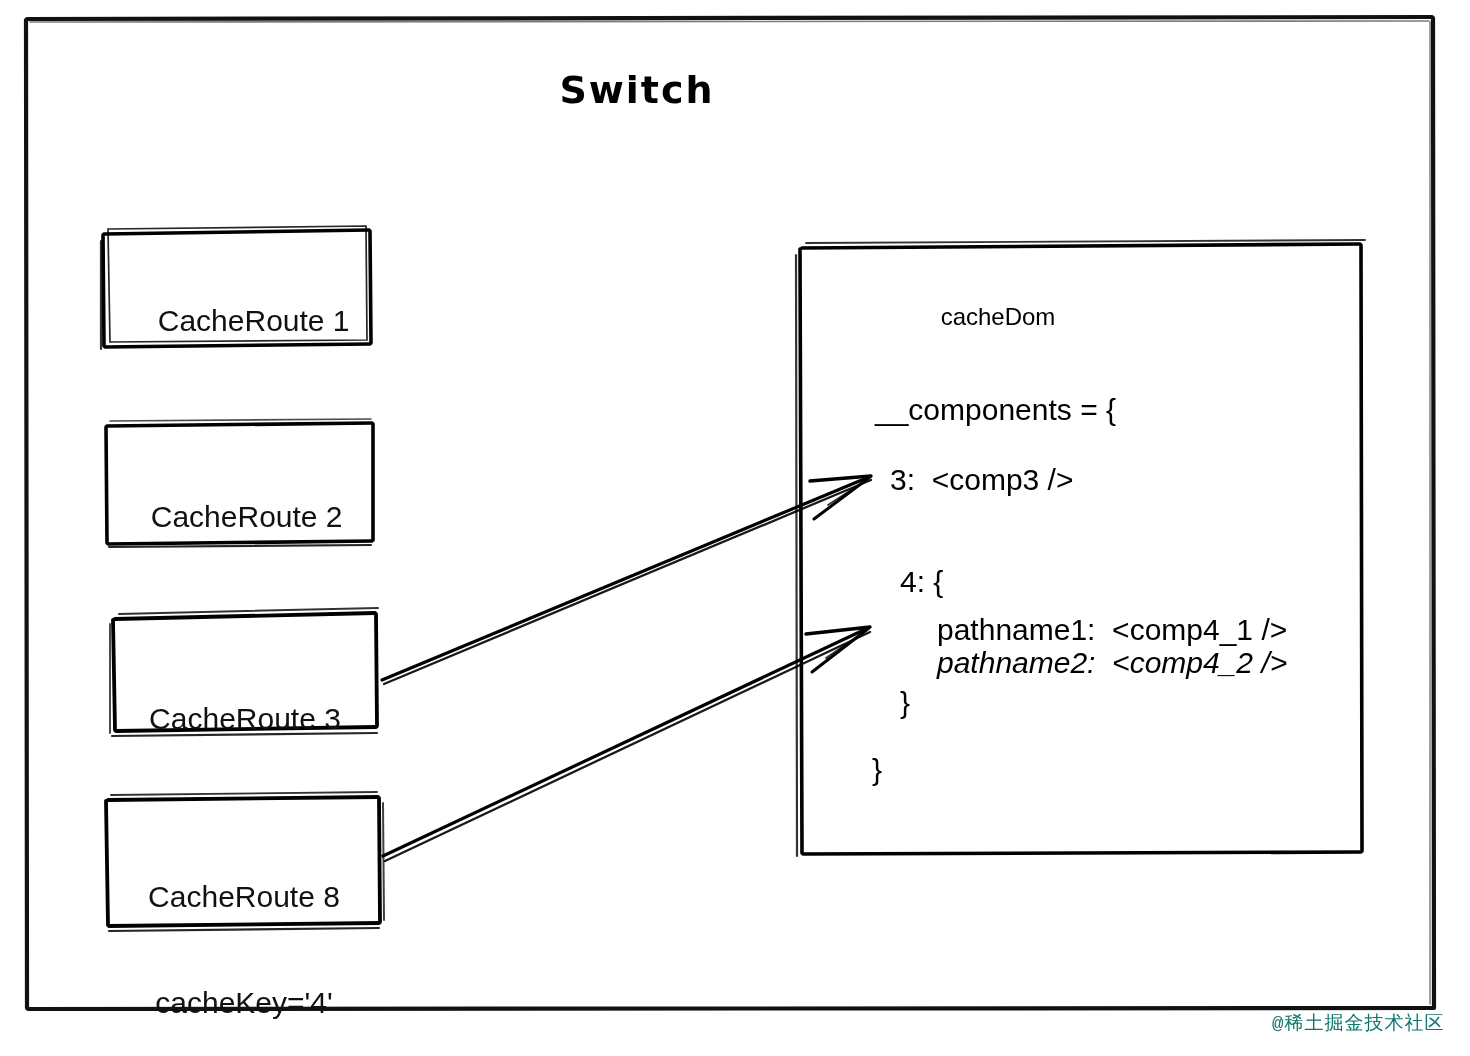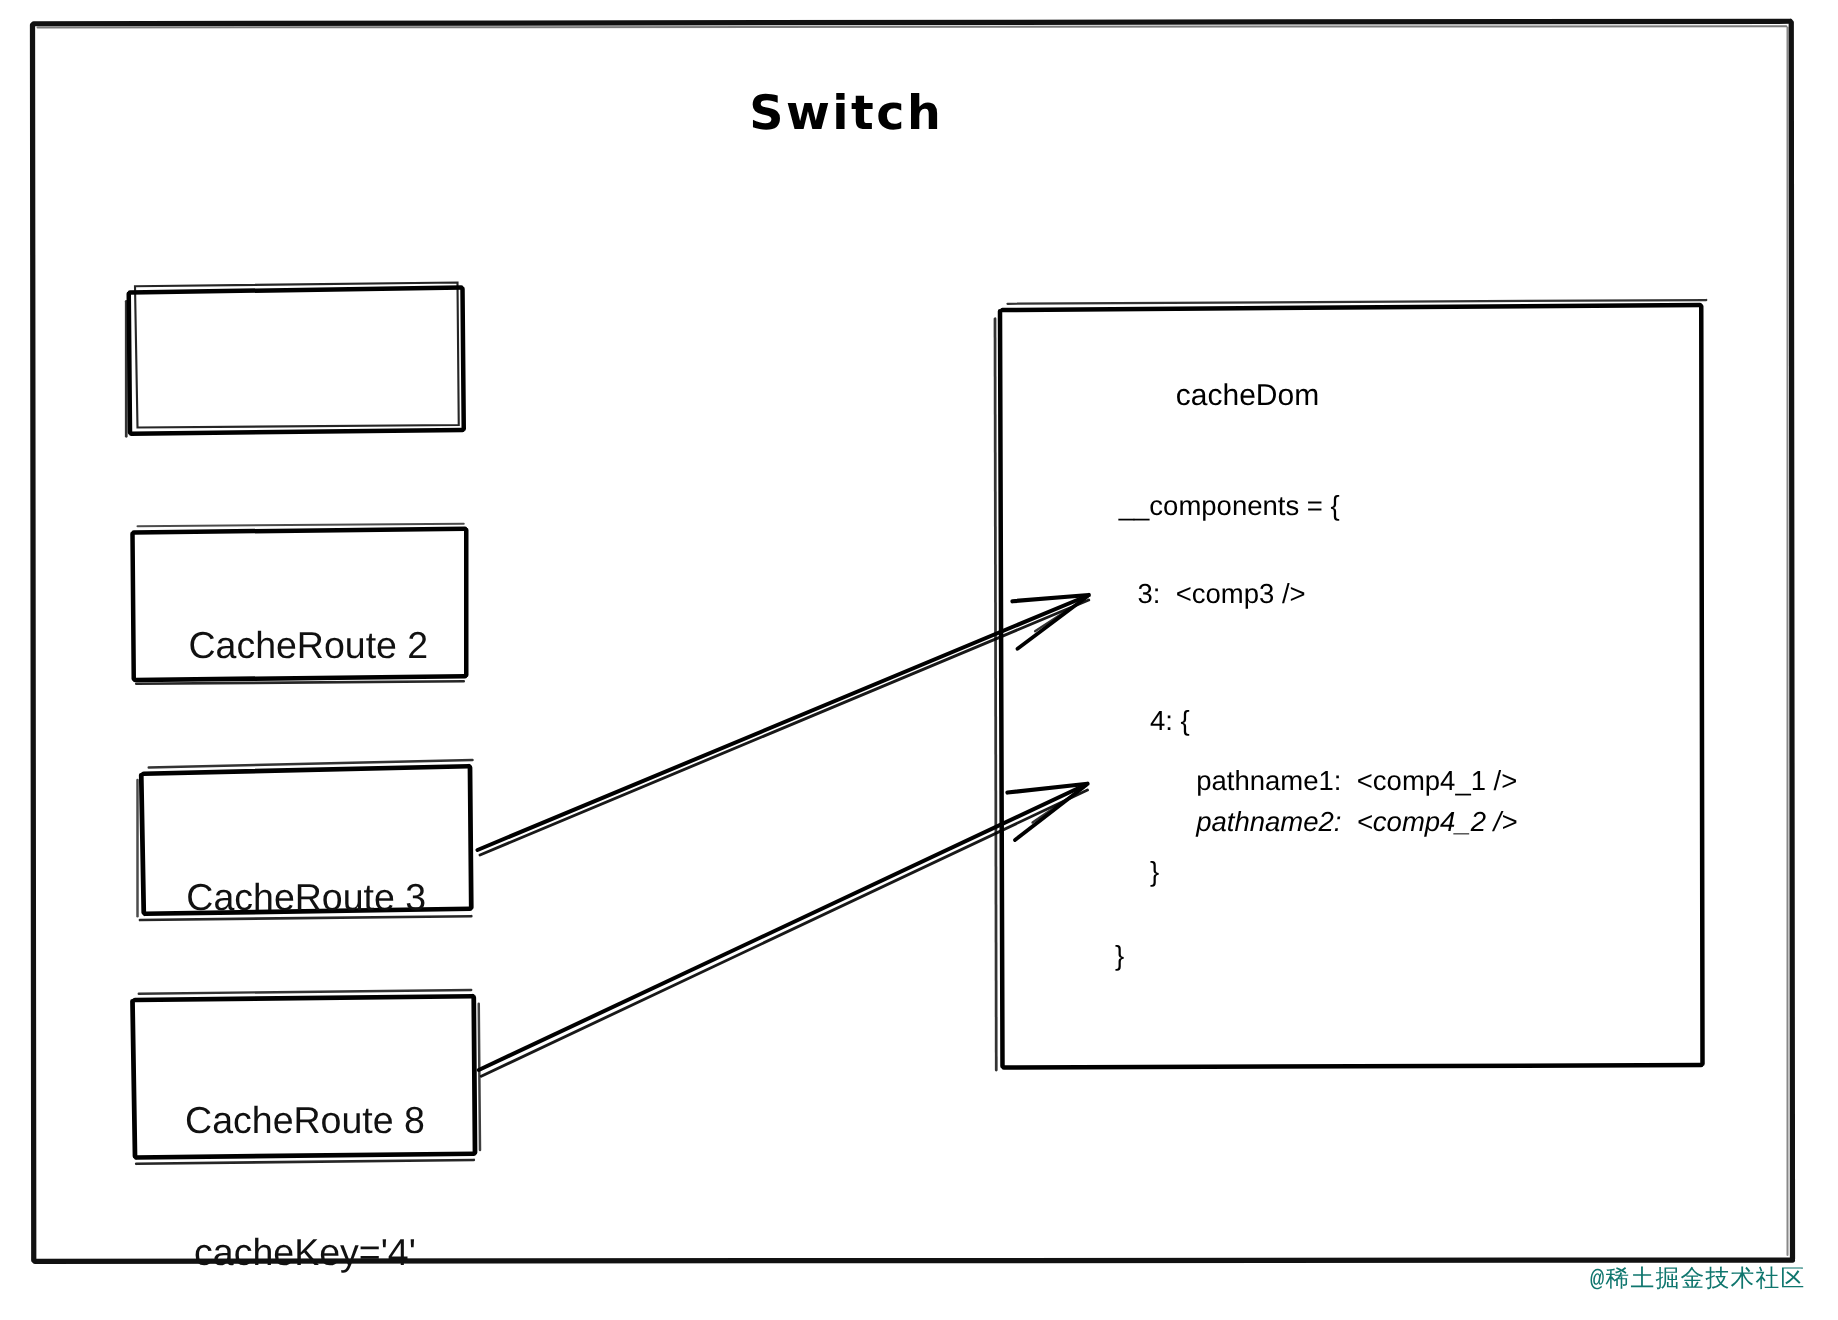--- a/index.html
+++ b/index.html
@@ -32,40 +32,39 @@
   }
   .diagram-title {
     left: 0;
     top: 68px;
     width: 1274px;
     text-align: center;
     font-family: "DejaVu Sans", sans-serif;
     font-size: 38px;
     font-weight: 600;
     letter-spacing: 2px;
-    padding-left: 40px;
   }
   .box-label {
     text-align: center;
     font-size: 30px;
     color: #111111;
   }
   .box-1-label { left: 103px; top: 268px;  width: 268px; }
   .box-2-label { left: 106px; top: 464px;  width: 248px; }
   .box-3-label { left: 112px; top: 630px;  width: 266px; }
   .box-4-label { left: 106px; top: 808px;  width: 276px; }
 
   .panel-title {
     left: 800px;
     top: 303px;
     width: 396px;
     text-align: center;
     font-size: 24px;
   }
-  .code-line { font-size: 22px; margin-left: 20px; }
+  .code-line { font-size: 30px; }
   .code-components { left: 875px; top: 392px; }
   .code-key3      { left: 890px; top: 462px; }
   .code-key4      { left: 900px; top: 564px; }
   .code-path1     { left: 937px; top: 612px; }
   .code-path2     { left: 937px; top: 645px; font-style: italic; }
   .code-close-in  { left: 900px; top: 685px; }
   .code-close-out { left: 872px; top: 752px; }
 
   .watermark {
     position: absolute;
@@ -153,20 +152,23 @@
       <path d="M383,856 L868,628"></path>
       <path d="M385,861 L870,632" stroke-width="2.3" opacity="0.9"></path>
       <path d="M806,634 L870,627" stroke-width="3.4"></path>
       <path d="M812,672 L869,628" stroke-width="3.0"></path>
       <path d="M826,658 L867,630" stroke-width="1.8" opacity="0.8"></path>
     </g>
   </svg>
 
   <div class="txt diagram-title">Switch</div>
 
+  <div class="txt box-label box-1-label">
+    <span>CacheRoute 1</span>
+  </div>
 
   <div class="txt box-label box-2-label">
     <span>CacheRoute 2</span>
   </div>
 
   <div class="txt box-label box-3-label">
     <div>CacheRoute 3</div>
   </div>
 
   <div class="txt box-label box-4-label">

